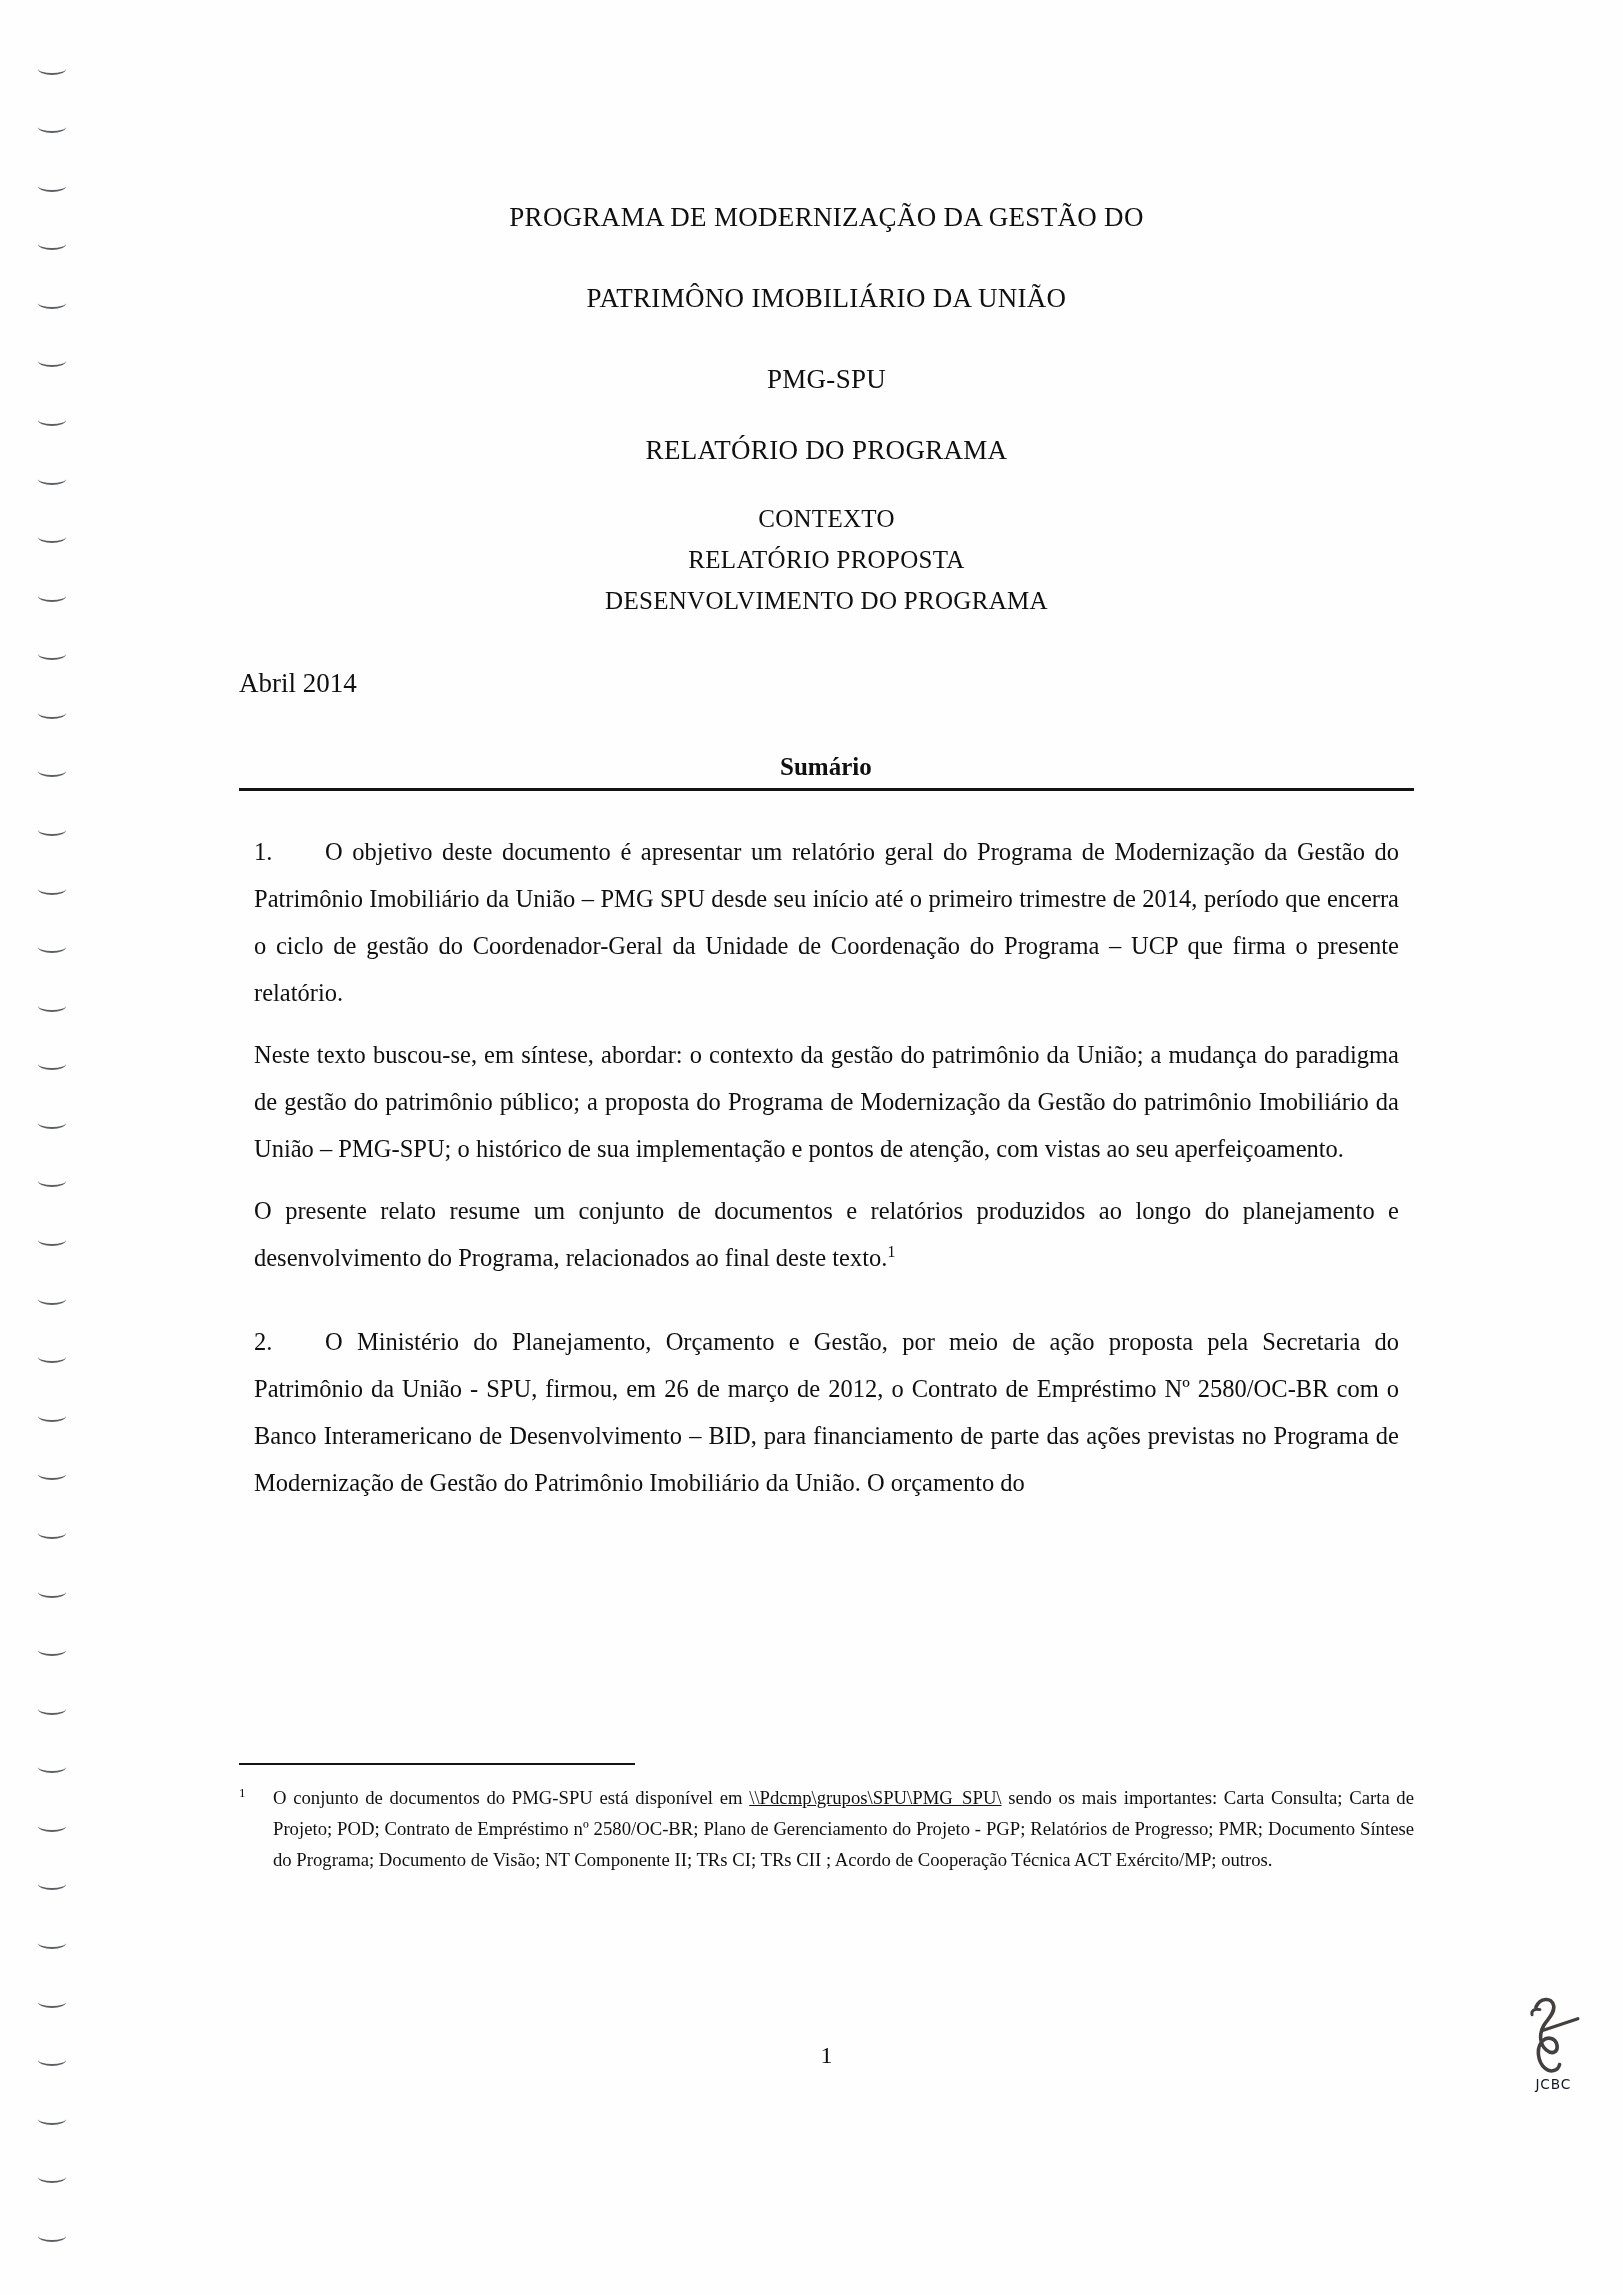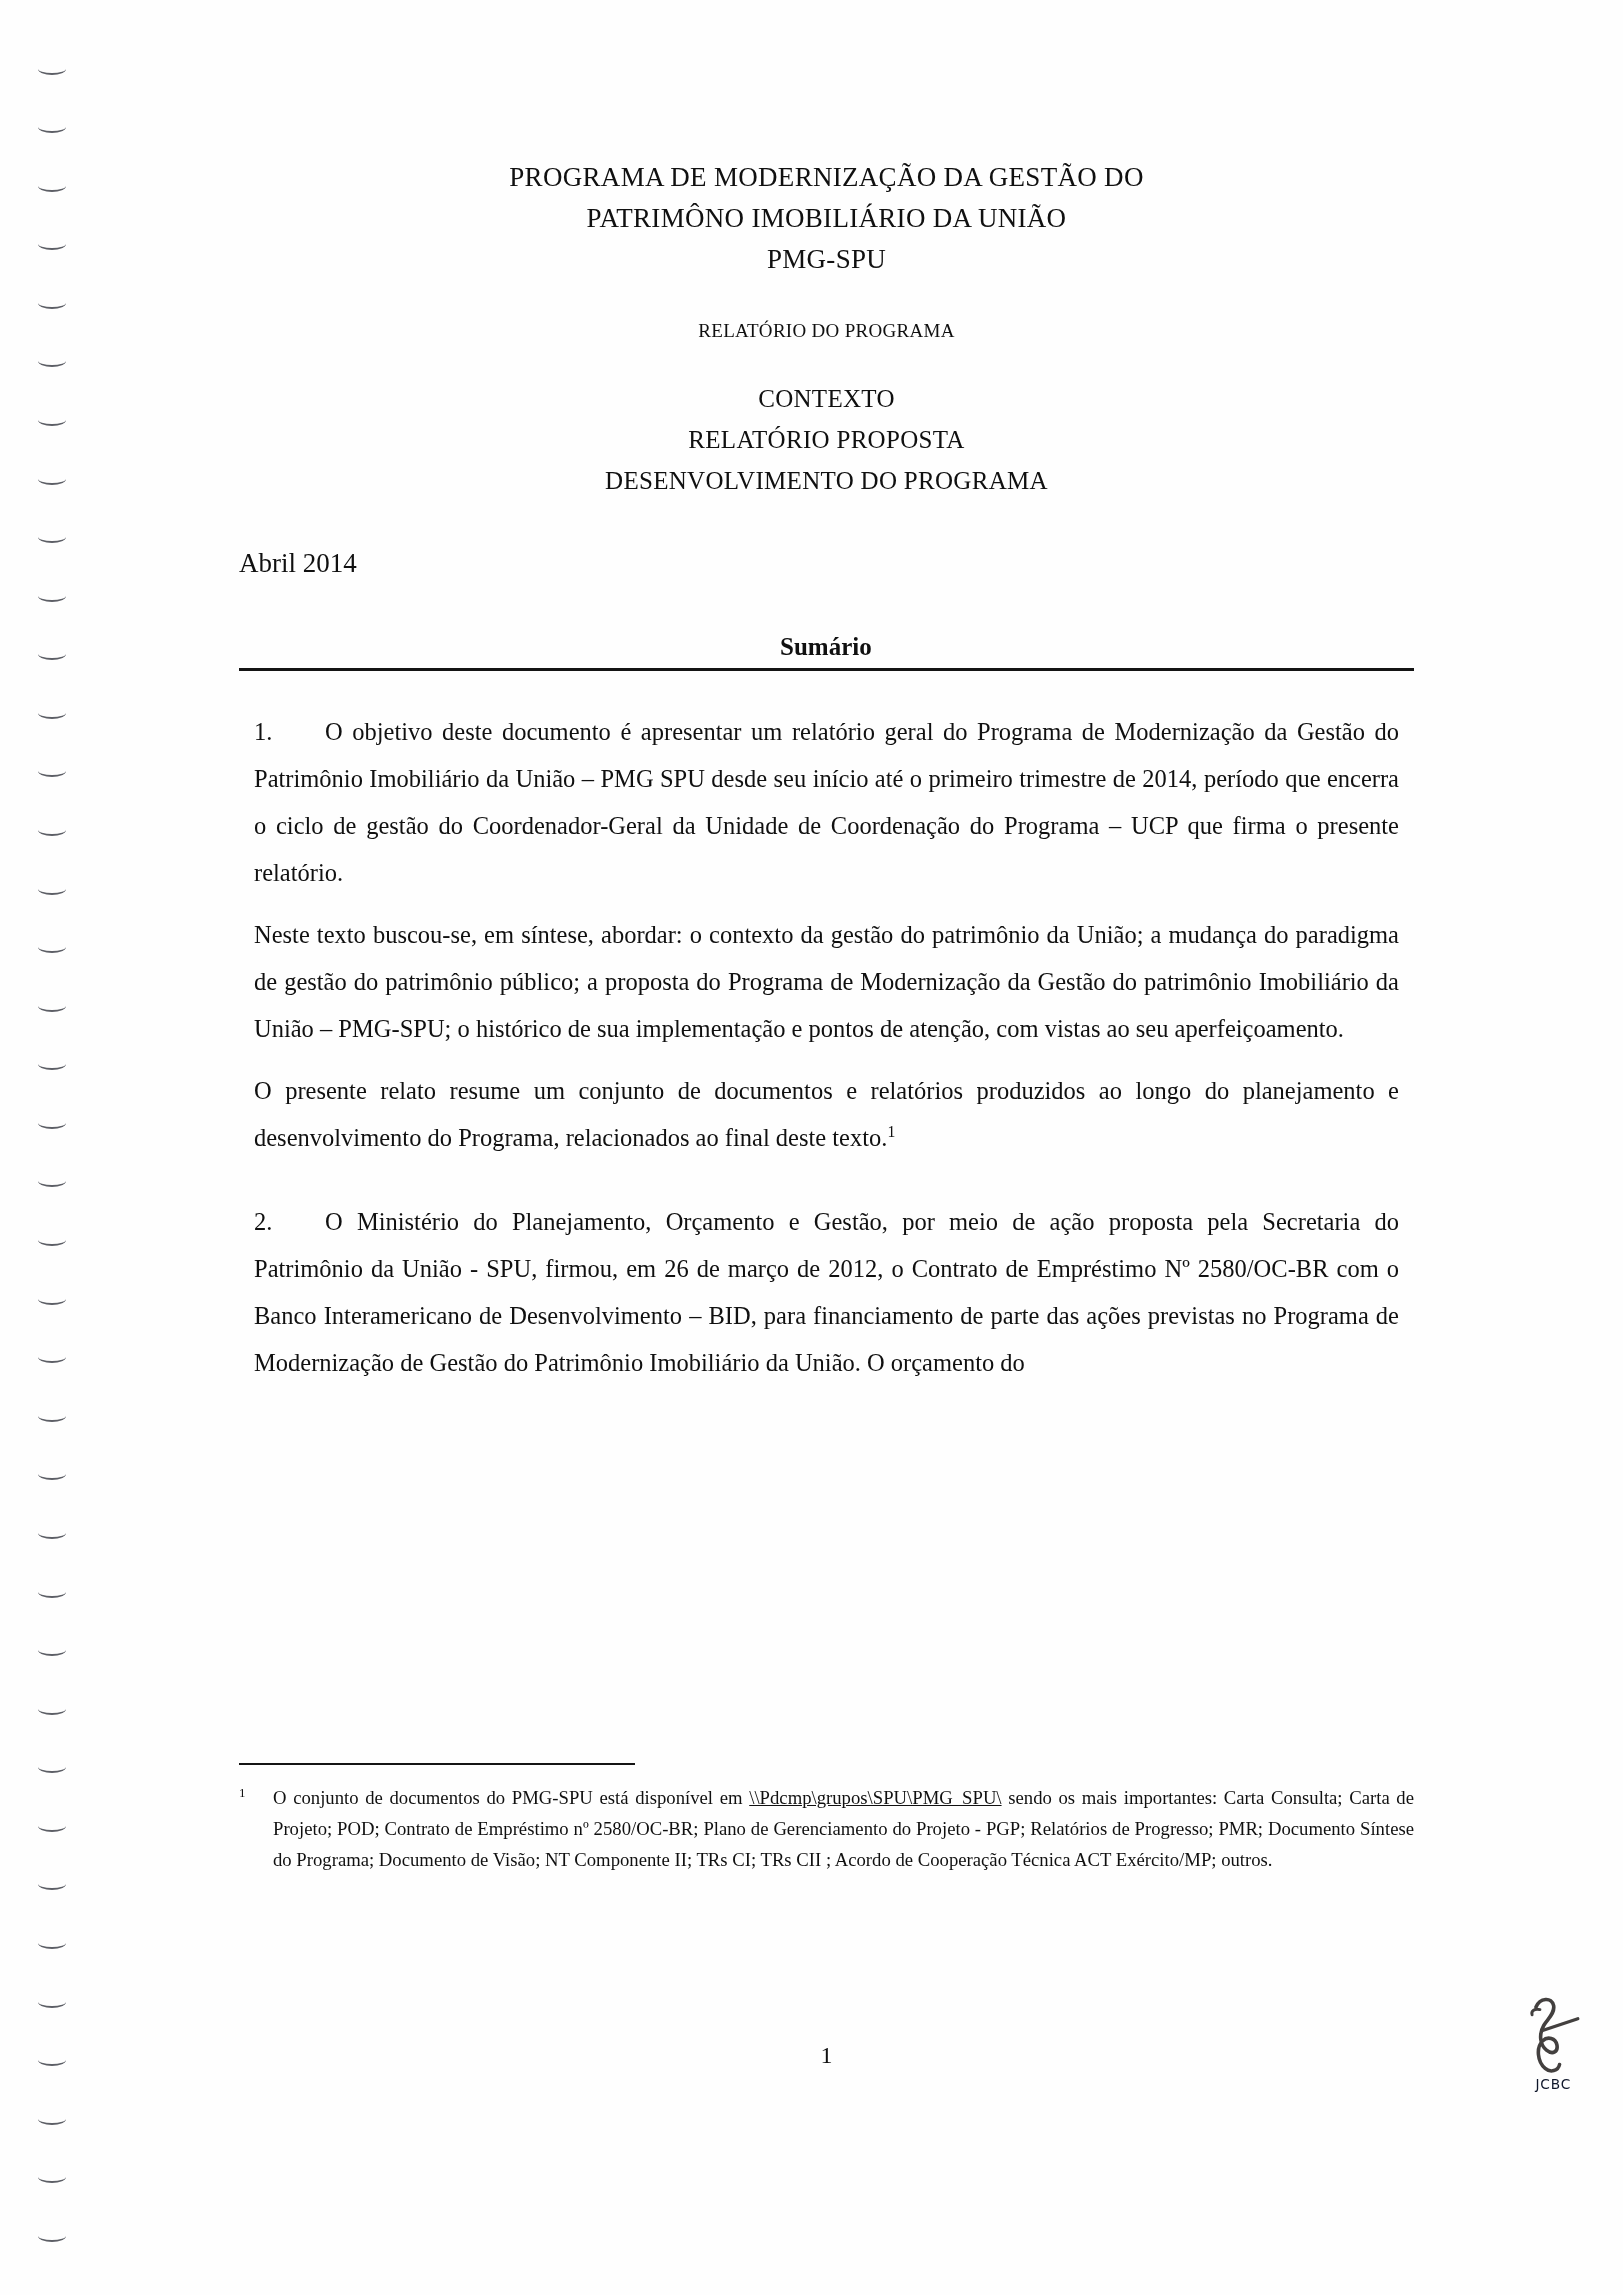--- a/index.html
+++ b/index.html
@@ -51,26 +51,27 @@
   
   .title-block {
     text-align: center;
     padding-top: 157px;
     letter-spacing: 0.3px;
   }
   .title-line {
     font-size: 27px;
     line-height: 41px;
     white-space: nowrap;
+    margin-top: 40px;
   }
   .title-gap-1 { height: 29.5px; }
   .title-gap-2 { height: 27.5px; }
 
   .report-line {
-    font-size: 19px;
+    font-size: 27px;
     line-height: 41px;
   }
 
   .subject-line {
     font-size: 25px;
     line-height: 41px;
   }
 
   .doc-date {
     font-size: 27px;

